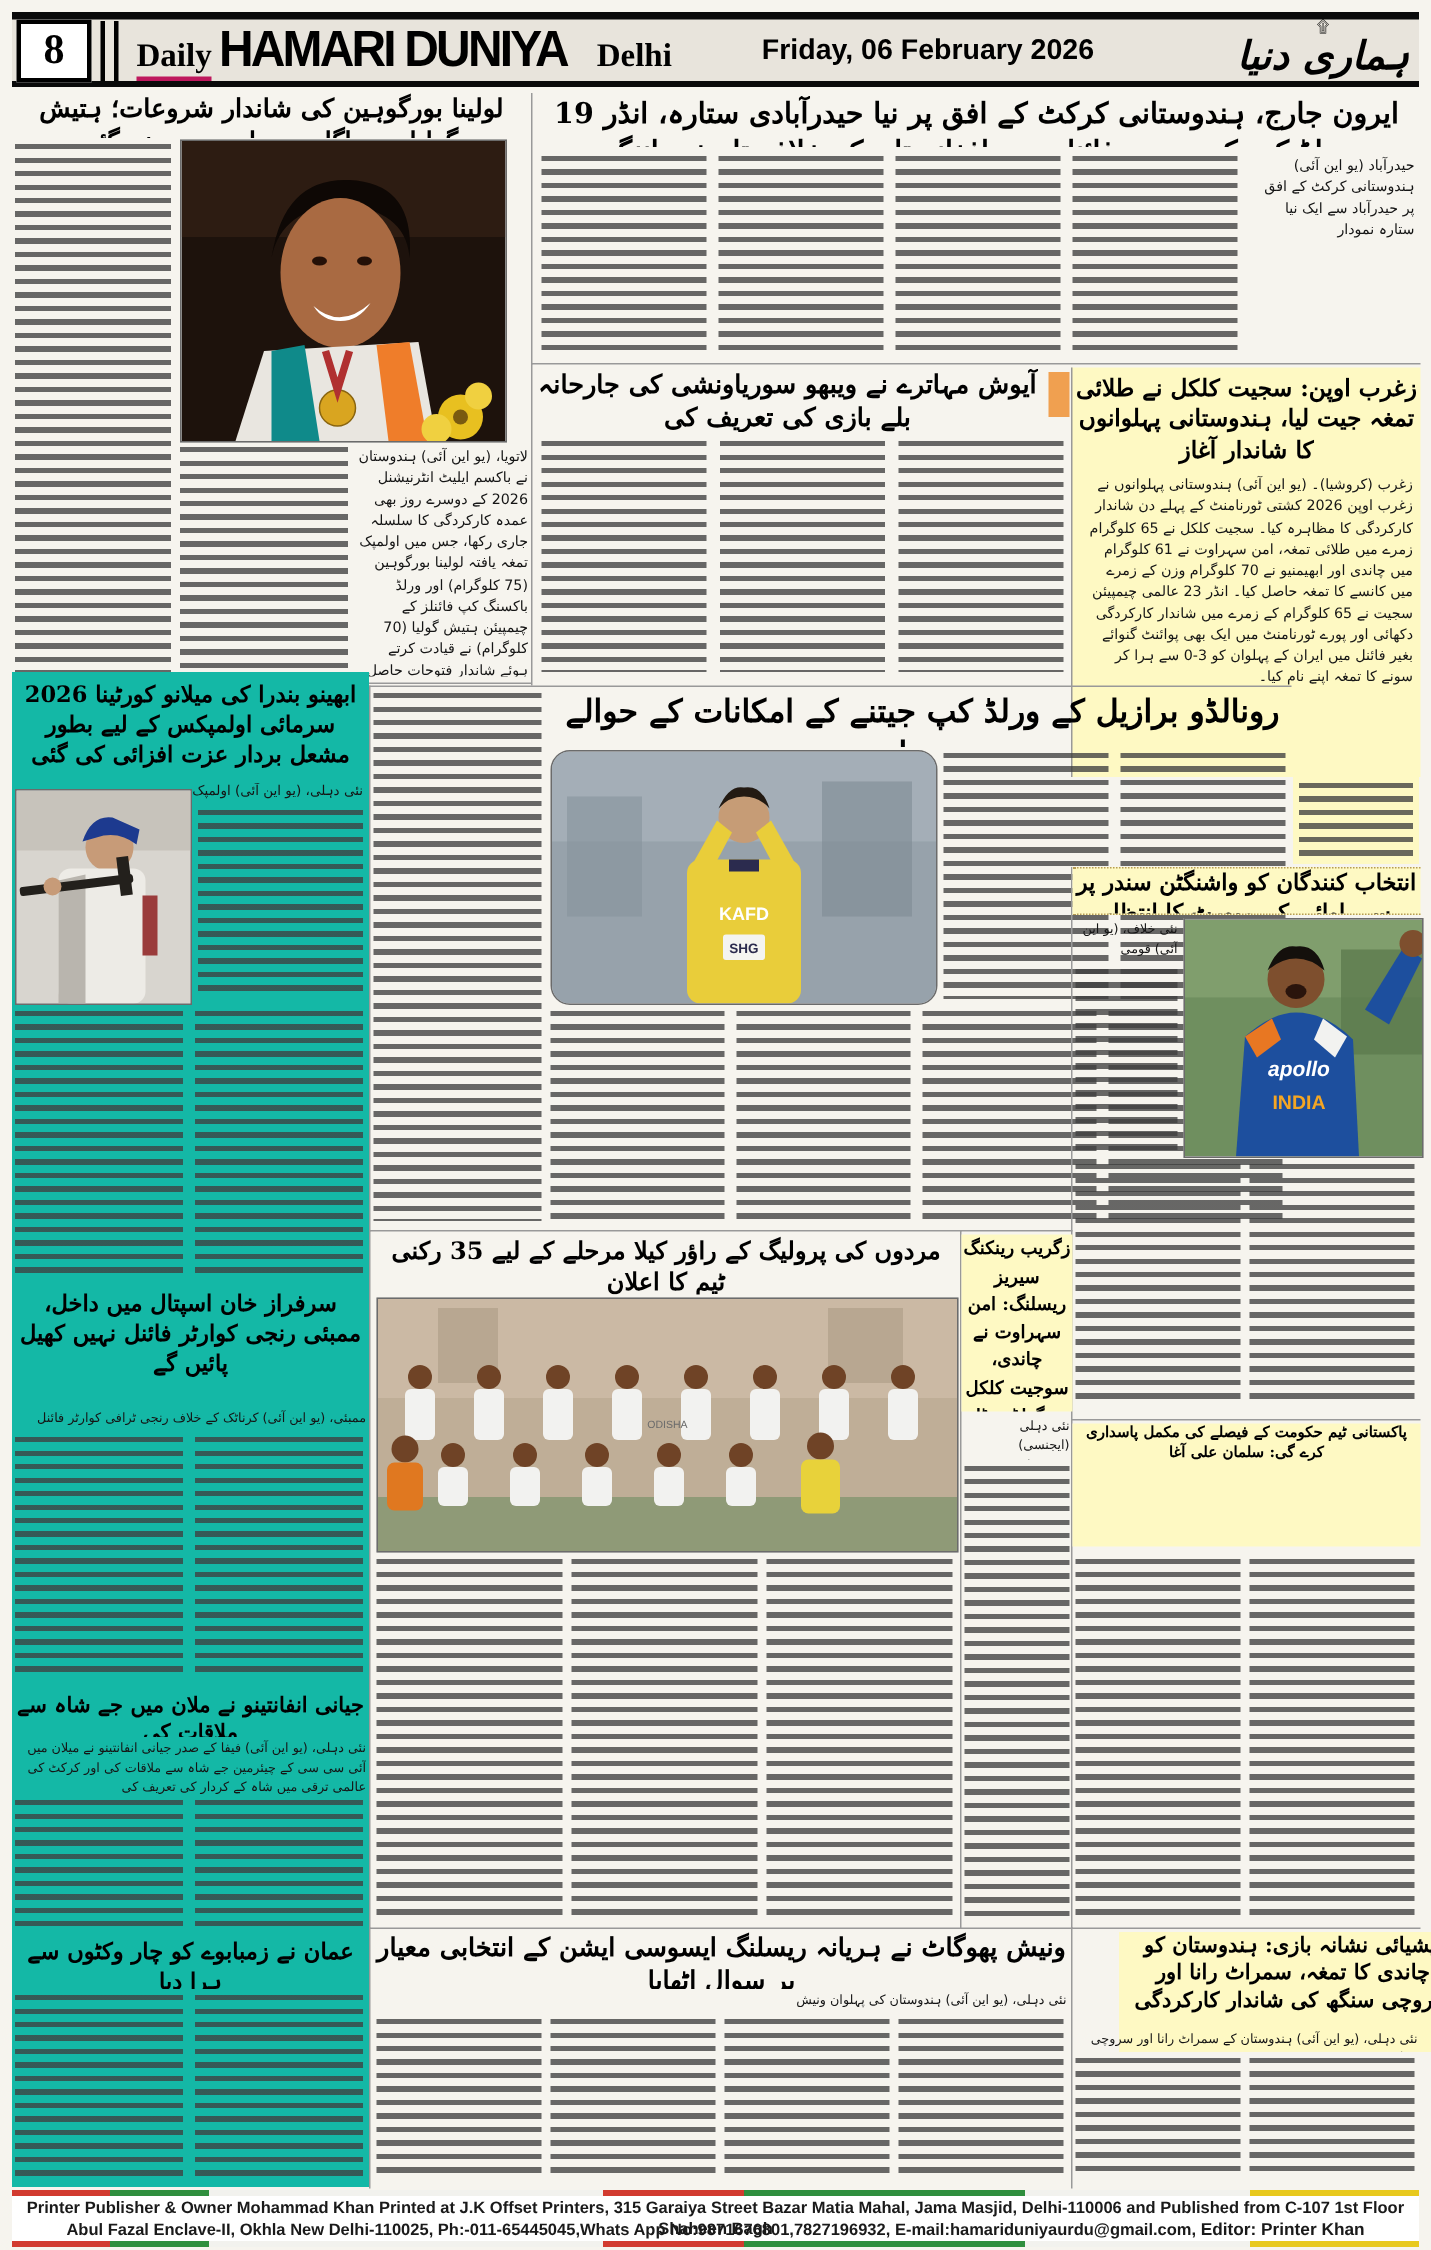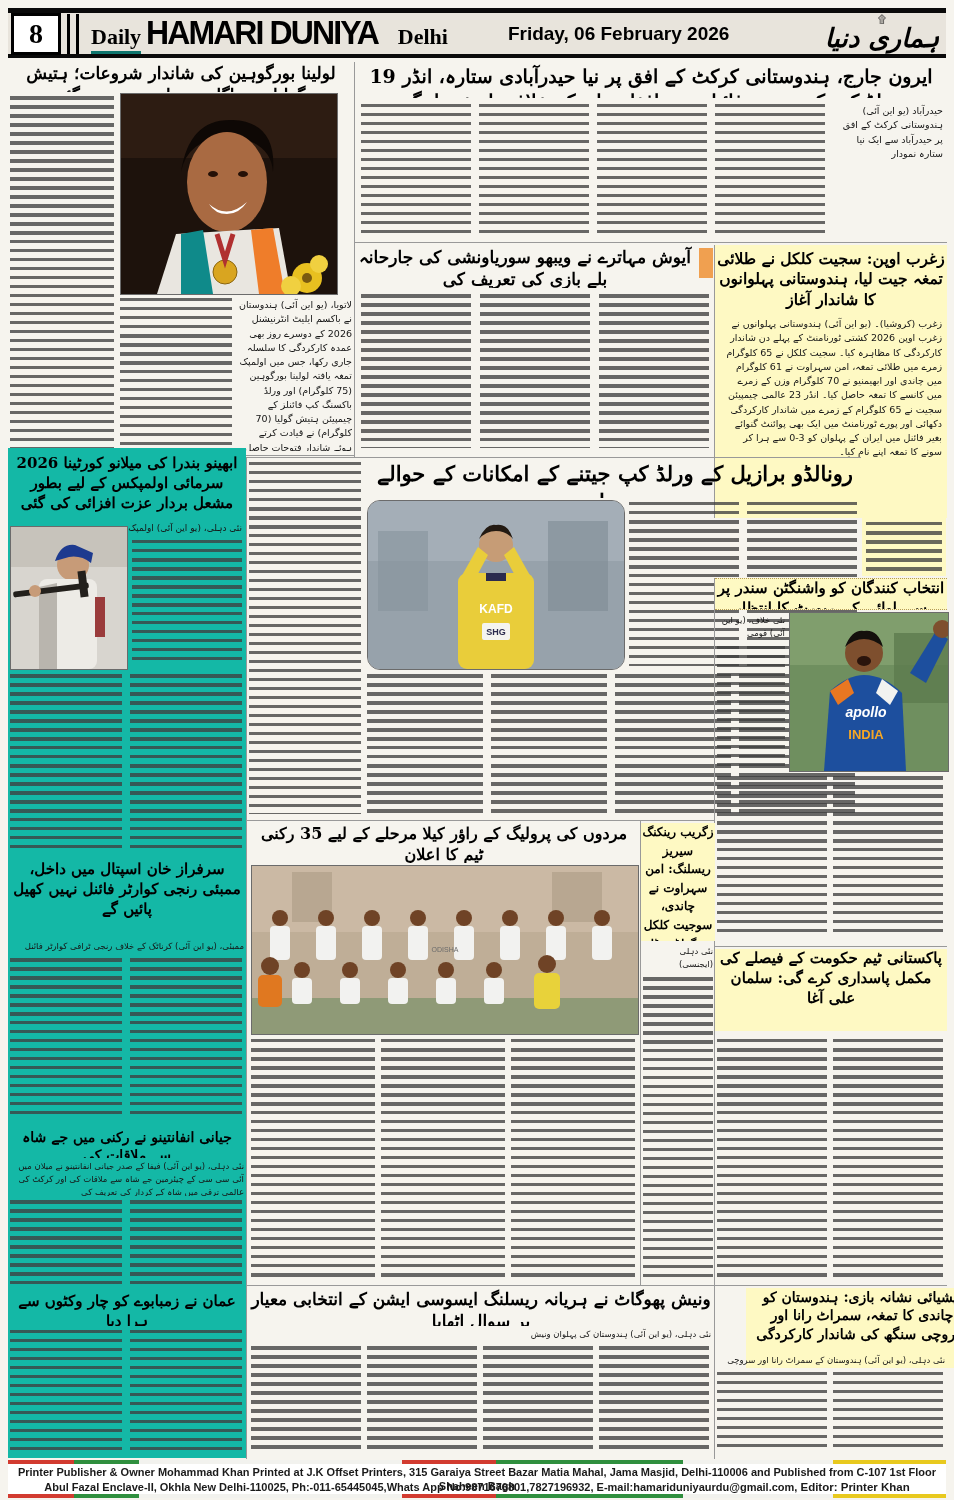--- a/index.html
+++ b/index.html
@@ -17,21 +17,21 @@
   .sec{position:absolute;}
   .photo{border:1px solid #6b6b6b;background:#ccc;overflow:hidden;}
   .photo svg{display:block;width:100%;height:100%;}
   
   #hdr{left:8px;top:8px;width:938px;height:50px;background:#e8e4dc;display:flex;align-items:center;
        border-top:5px solid #0a0a0a;border-bottom:4px solid #0a0a0a;box-sizing:border-box;}
   #pageno{width:44px;height:36px;border:3px solid #000;margin-left:3px;display:flex;align-items:center;
           justify-content:center;font:700 28px "Liberation Serif",serif;background:#fff;}
   #dblrule{width:6px;height:40px;border-left:3px solid #000;border-right:3px solid #000;margin:0 12px 0 6px;}
   #mast{display:flex;align-items:baseline;gap:5px;white-space:nowrap;}
-  #mast .daily{font:700 22px "Liberation Serif",serif;border-bottom:3px solid #0f766e;padding-bottom:1px;}
+  #mast .daily{font:700 22px "Liberation Serif",serif;border-bottom:3px solid #be185d;padding-bottom:1px;}
   #mast .big{font:800 34px "Liberation Sans",sans-serif;letter-spacing:-2px;transform:scaleX(.94);transform-origin:left;}
   #mast .city{font:700 22px "Liberation Serif",serif;}
   #hdate{font:700 19px "Liberation Sans",sans-serif;margin-left:60px;}
   #ulogo{margin-left:auto;width:128px;text-align:center;direction:rtl;}
   #ulogo .cal{font:700 26px "DejaVu Sans",sans-serif;font-style:italic;}
   #ulogo .emb{font-size:11px;line-height:8px;display:block;}
   
   #ftr{left:8px;top:1460px;width:938px;height:38px;background:#fff;}
   .tribar{position:absolute;left:0;width:938px;height:4px;
           background:linear-gradient(90deg,#d23b30 0 7%,#2f8f3e 7% 14%,#f2f2ee 14% 42%,#d23b30 42% 52%,#2f8f3e 52% 72%,#f2f2ee 72% 88%,#e8c91e 88% 100%);}
@@ -182,21 +182,21 @@
     </div>
     <div class="tx abs" style="left:124px;top:92px;width:110px;height:126px;"></div>
     <div class="tx abs" style="left:122px;top:226px;width:112px;height:178px;"></div>
     <div class="tx abs" style="left:2px;top:226px;width:112px;height:178px;"></div>
 
     <div class="hl abs" style="left:2px;top:412px;width:234px;height:76px;font-size:15px;">سرفراز خان اسپتال میں داخل، ممبئی رنجی کوارٹر فائنل نہیں کھیل پائیں گے</div>
     <div class="lead abs" style="left:2px;top:492px;width:234px;height:14px;font-size:8.5px;">ممبئی، (یو این آئی) کرناٹک کے خلاف رنجی ٹرافی کوارٹر فائنل سے پہلے ممبئی کو بڑا جھٹکا</div>
     <div class="tx abs" style="left:122px;top:510px;width:112px;height:162px;"></div>
     <div class="tx abs" style="left:2px;top:510px;width:112px;height:162px;"></div>
 
-    <div class="hl abs" style="left:2px;top:680px;width:234px;height:30px;font-size:14px;">جیانی انفانتینو نے رکنی میں جے شاہ سے ملاقات کی</div>
+    <div class="hl abs" style="left:2px;top:680px;width:234px;height:30px;font-size:14px;">جیانی انفانتینو نے ملان میں جے شاہ سے ملاقات کی</div>
     <div class="lead abs" style="left:2px;top:712px;width:234px;height:36px;font-size:8.5px;">نئی دہلی، (یو این آئی) فیفا کے صدر جیانی انفانتینو نے میلان میں آئی سی سی کے چیئرمین جے شاہ سے ملاقات کی اور کرکٹ کی عالمی ترقی میں شاہ کے کردار کی تعریف کی</div>
     <div class="tx abs" style="left:122px;top:752px;width:112px;height:84px;"></div>
     <div class="tx abs" style="left:2px;top:752px;width:112px;height:84px;"></div>
 
     <div class="hl abs" style="left:2px;top:844px;width:234px;height:34px;font-size:15px;">عمان نے زمبابوے کو چار وکٹوں سے ہرا دیا</div>
     <div class="tx abs" style="left:122px;top:882px;width:112px;height:122px;"></div>
     <div class="tx abs" style="left:2px;top:882px;width:112px;height:122px;"></div>
   </div>
 
   <div class="sec" style="left:246px;top:820px;width:394px;height:465px;border-top:1px solid #999;border-left:1px solid #999;">
@@ -278,21 +278,21 @@
     <div class="tx abs" style="left:4px;top:218px;width:124px;height:240px;"></div>
   </div>
 
   <div class="sec" style="left:640px;top:820px;width:74px;height:465px;border-left:1px solid #999;border-top:1px solid #999;">
     <div class="hl cream abs" style="left:0;top:2px;width:74px;height:118px;font-size:12px;line-height:1.55;">زگریب رینکنگ سیریز ریسلنگ: امن سہراوت نے چاندی، سوجیت کلکل نے گولڈ میڈل جیتا</div>
     <div class="lead abs" style="left:2px;top:124px;width:70px;height:28px;font-size:8.5px;">نئی دہلی (ایجنسی) ہندوستان نے</div>
     <div class="tx abs" style="left:2px;top:156px;width:70px;height:302px;"></div>
   </div>
 
   <div class="sec" style="left:714px;top:946px;width:232px;height:339px;border-left:1px solid #999;border-top:1px solid #999;">
-    <div class="hl cream abs" style="left:0;top:2px;width:232px;height:82px;font-size:15px;">پاکستانی ٹیم حکومت کے فیصلے کی مکمل پاسداری کرے گی: سلمان علی آغا</div>
+    <div class="hl cream abs" style="left:0;top:2px;width:232px;height:82px;font-size:10px;">پاکستانی ٹیم حکومت کے فیصلے کی مکمل پاسداری کرے گی: سلمان علی آغا</div>
     <div class="tx abs" style="left:118px;top:92px;width:110px;height:240px;"></div>
     <div class="tx abs" style="left:2px;top:92px;width:110px;height:240px;"></div>
   </div>
 
   <div class="sec" style="left:246px;top:1285px;width:468px;height:173px;border-top:1px solid #999;border-left:1px solid #999;">
     <div class="hl abs" style="left:0;top:2px;width:468px;height:38px;font-size:17px;">ونیش پھوگاٹ نے ہریانہ ریسلنگ ایسوسی ایشن کے انتخابی معیار پر سوال اٹھایا</div>
     <div class="lead abs" style="left:4px;top:42px;width:460px;height:14px;font-size:8.5px;">نئی دہلی، (یو این آئی) ہندوستان کی پہلوان ونیش</div>
     <div class="tx abs" style="left:352px;top:60px;width:110px;height:106px;"></div>
     <div class="tx abs" style="left:236px;top:60px;width:110px;height:106px;"></div>
     <div class="tx abs" style="left:120px;top:60px;width:110px;height:106px;"></div>

